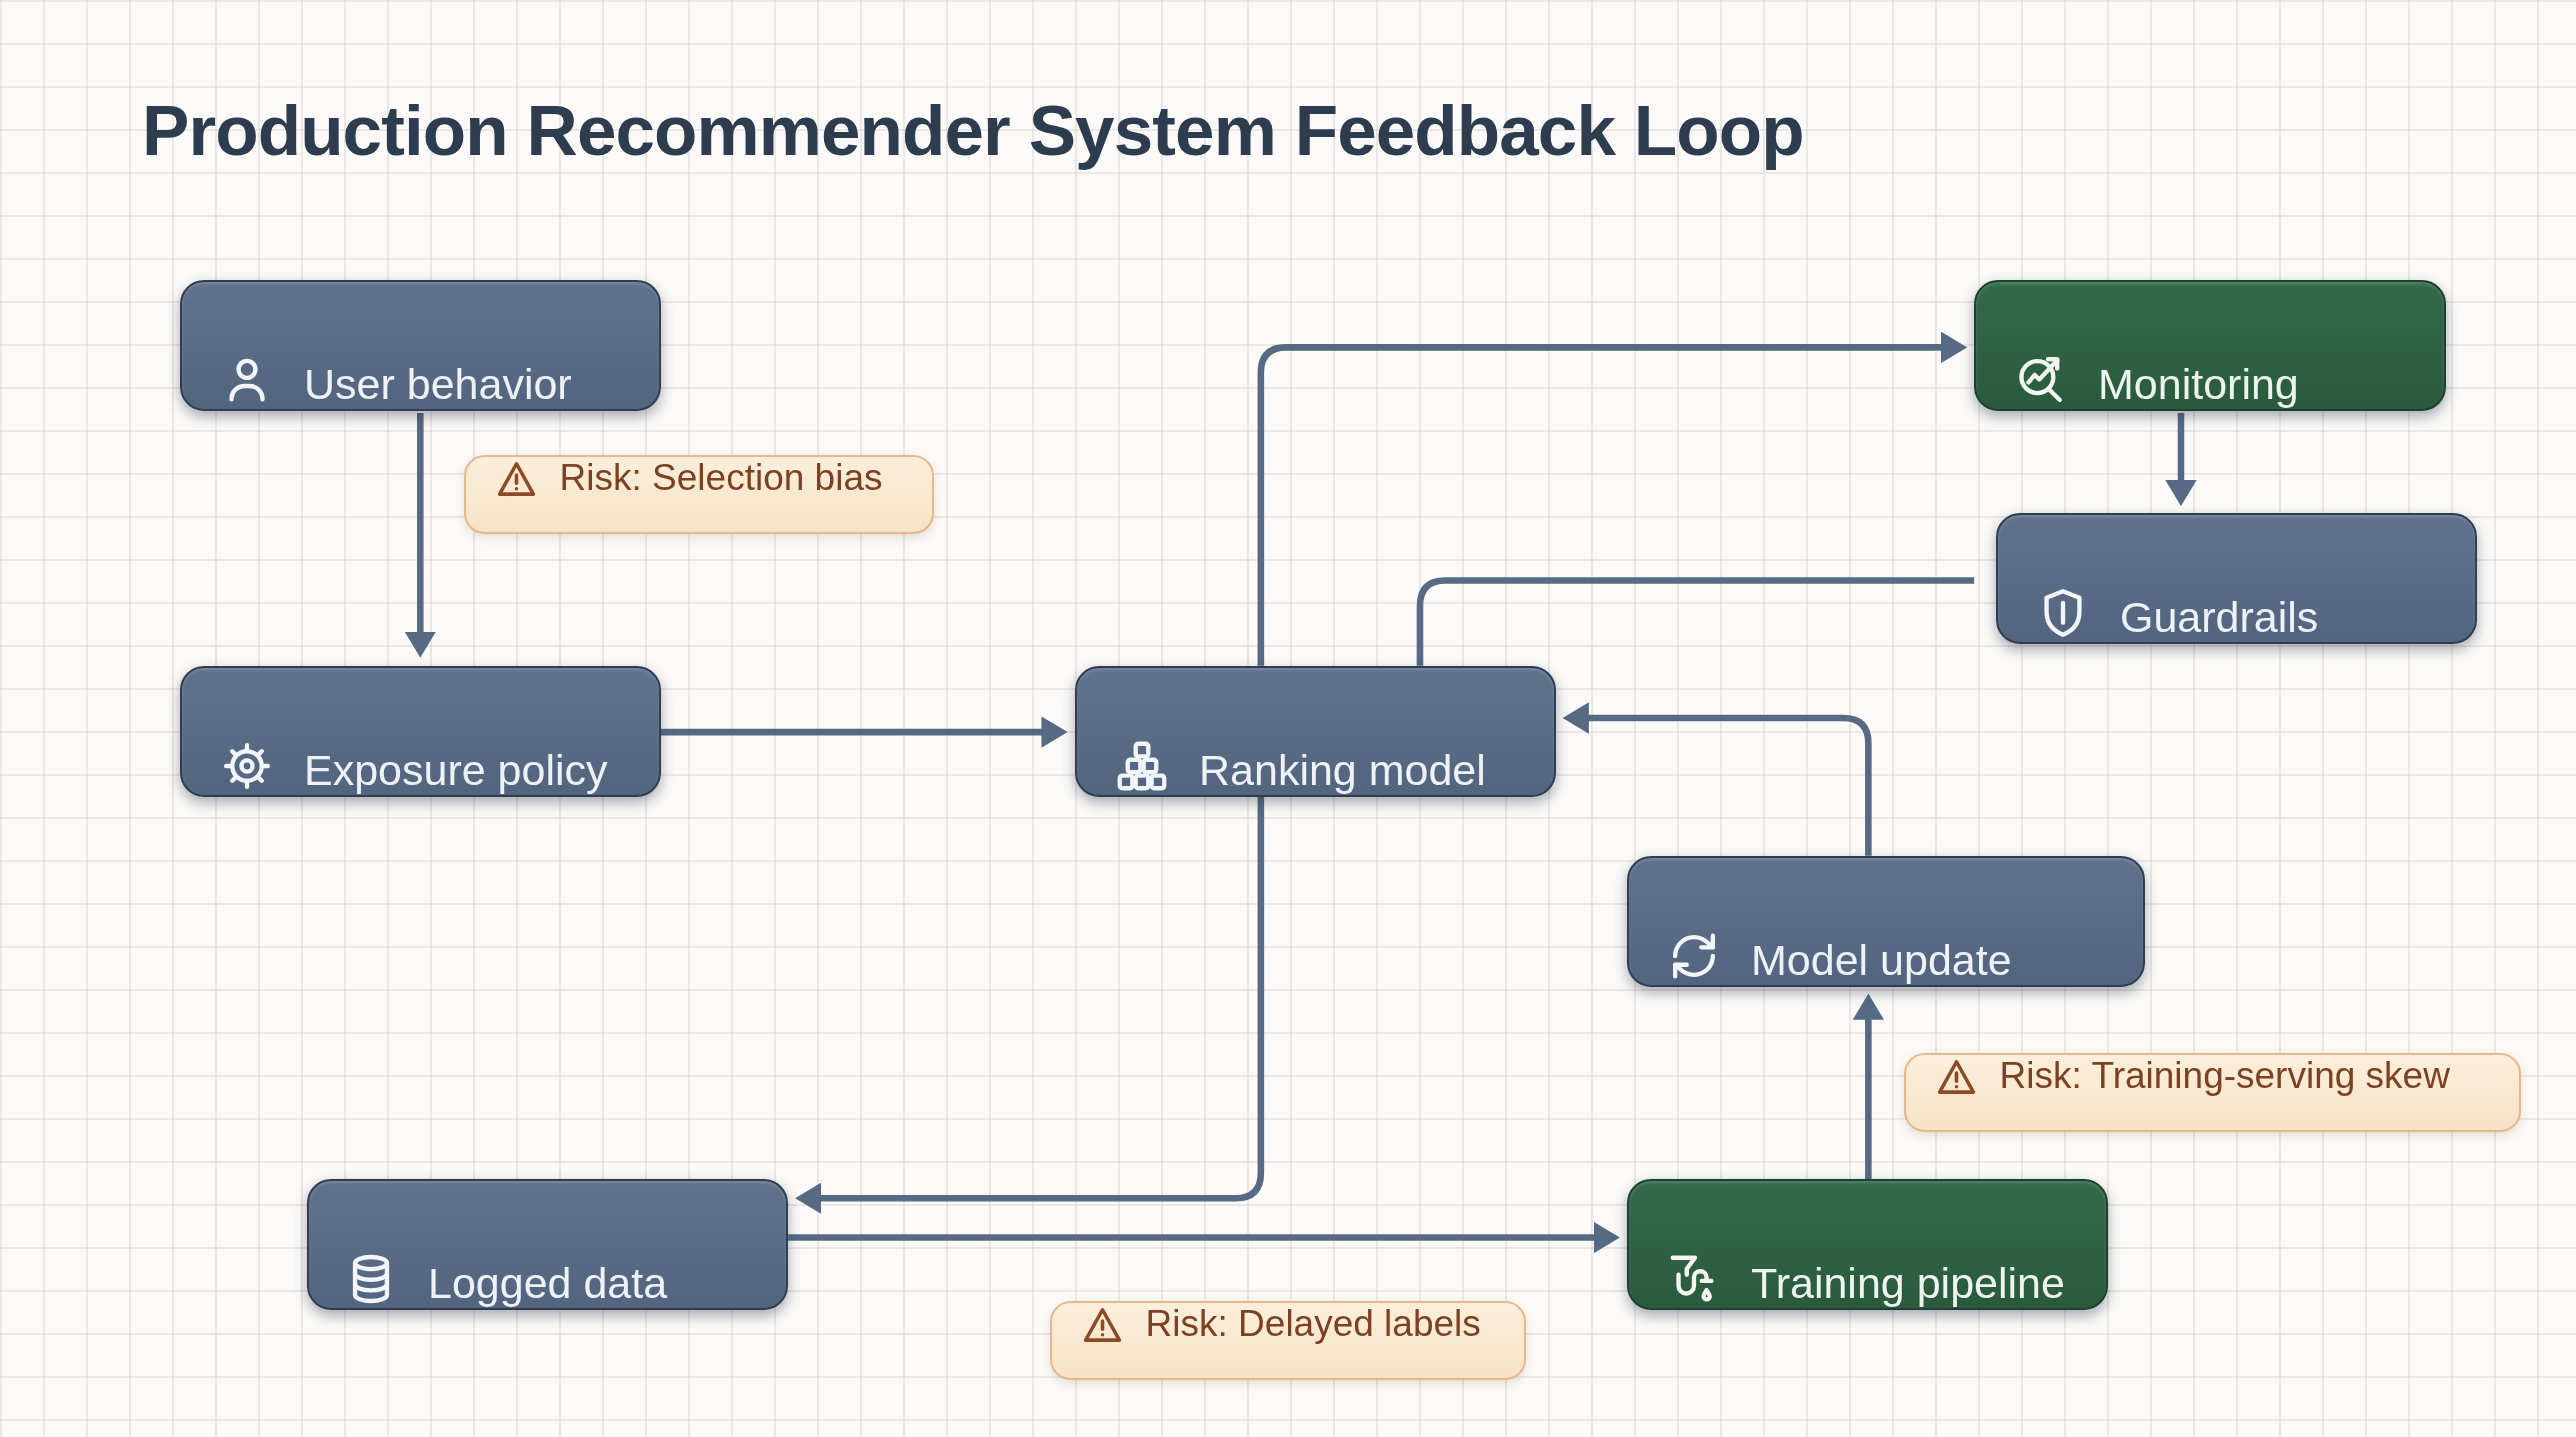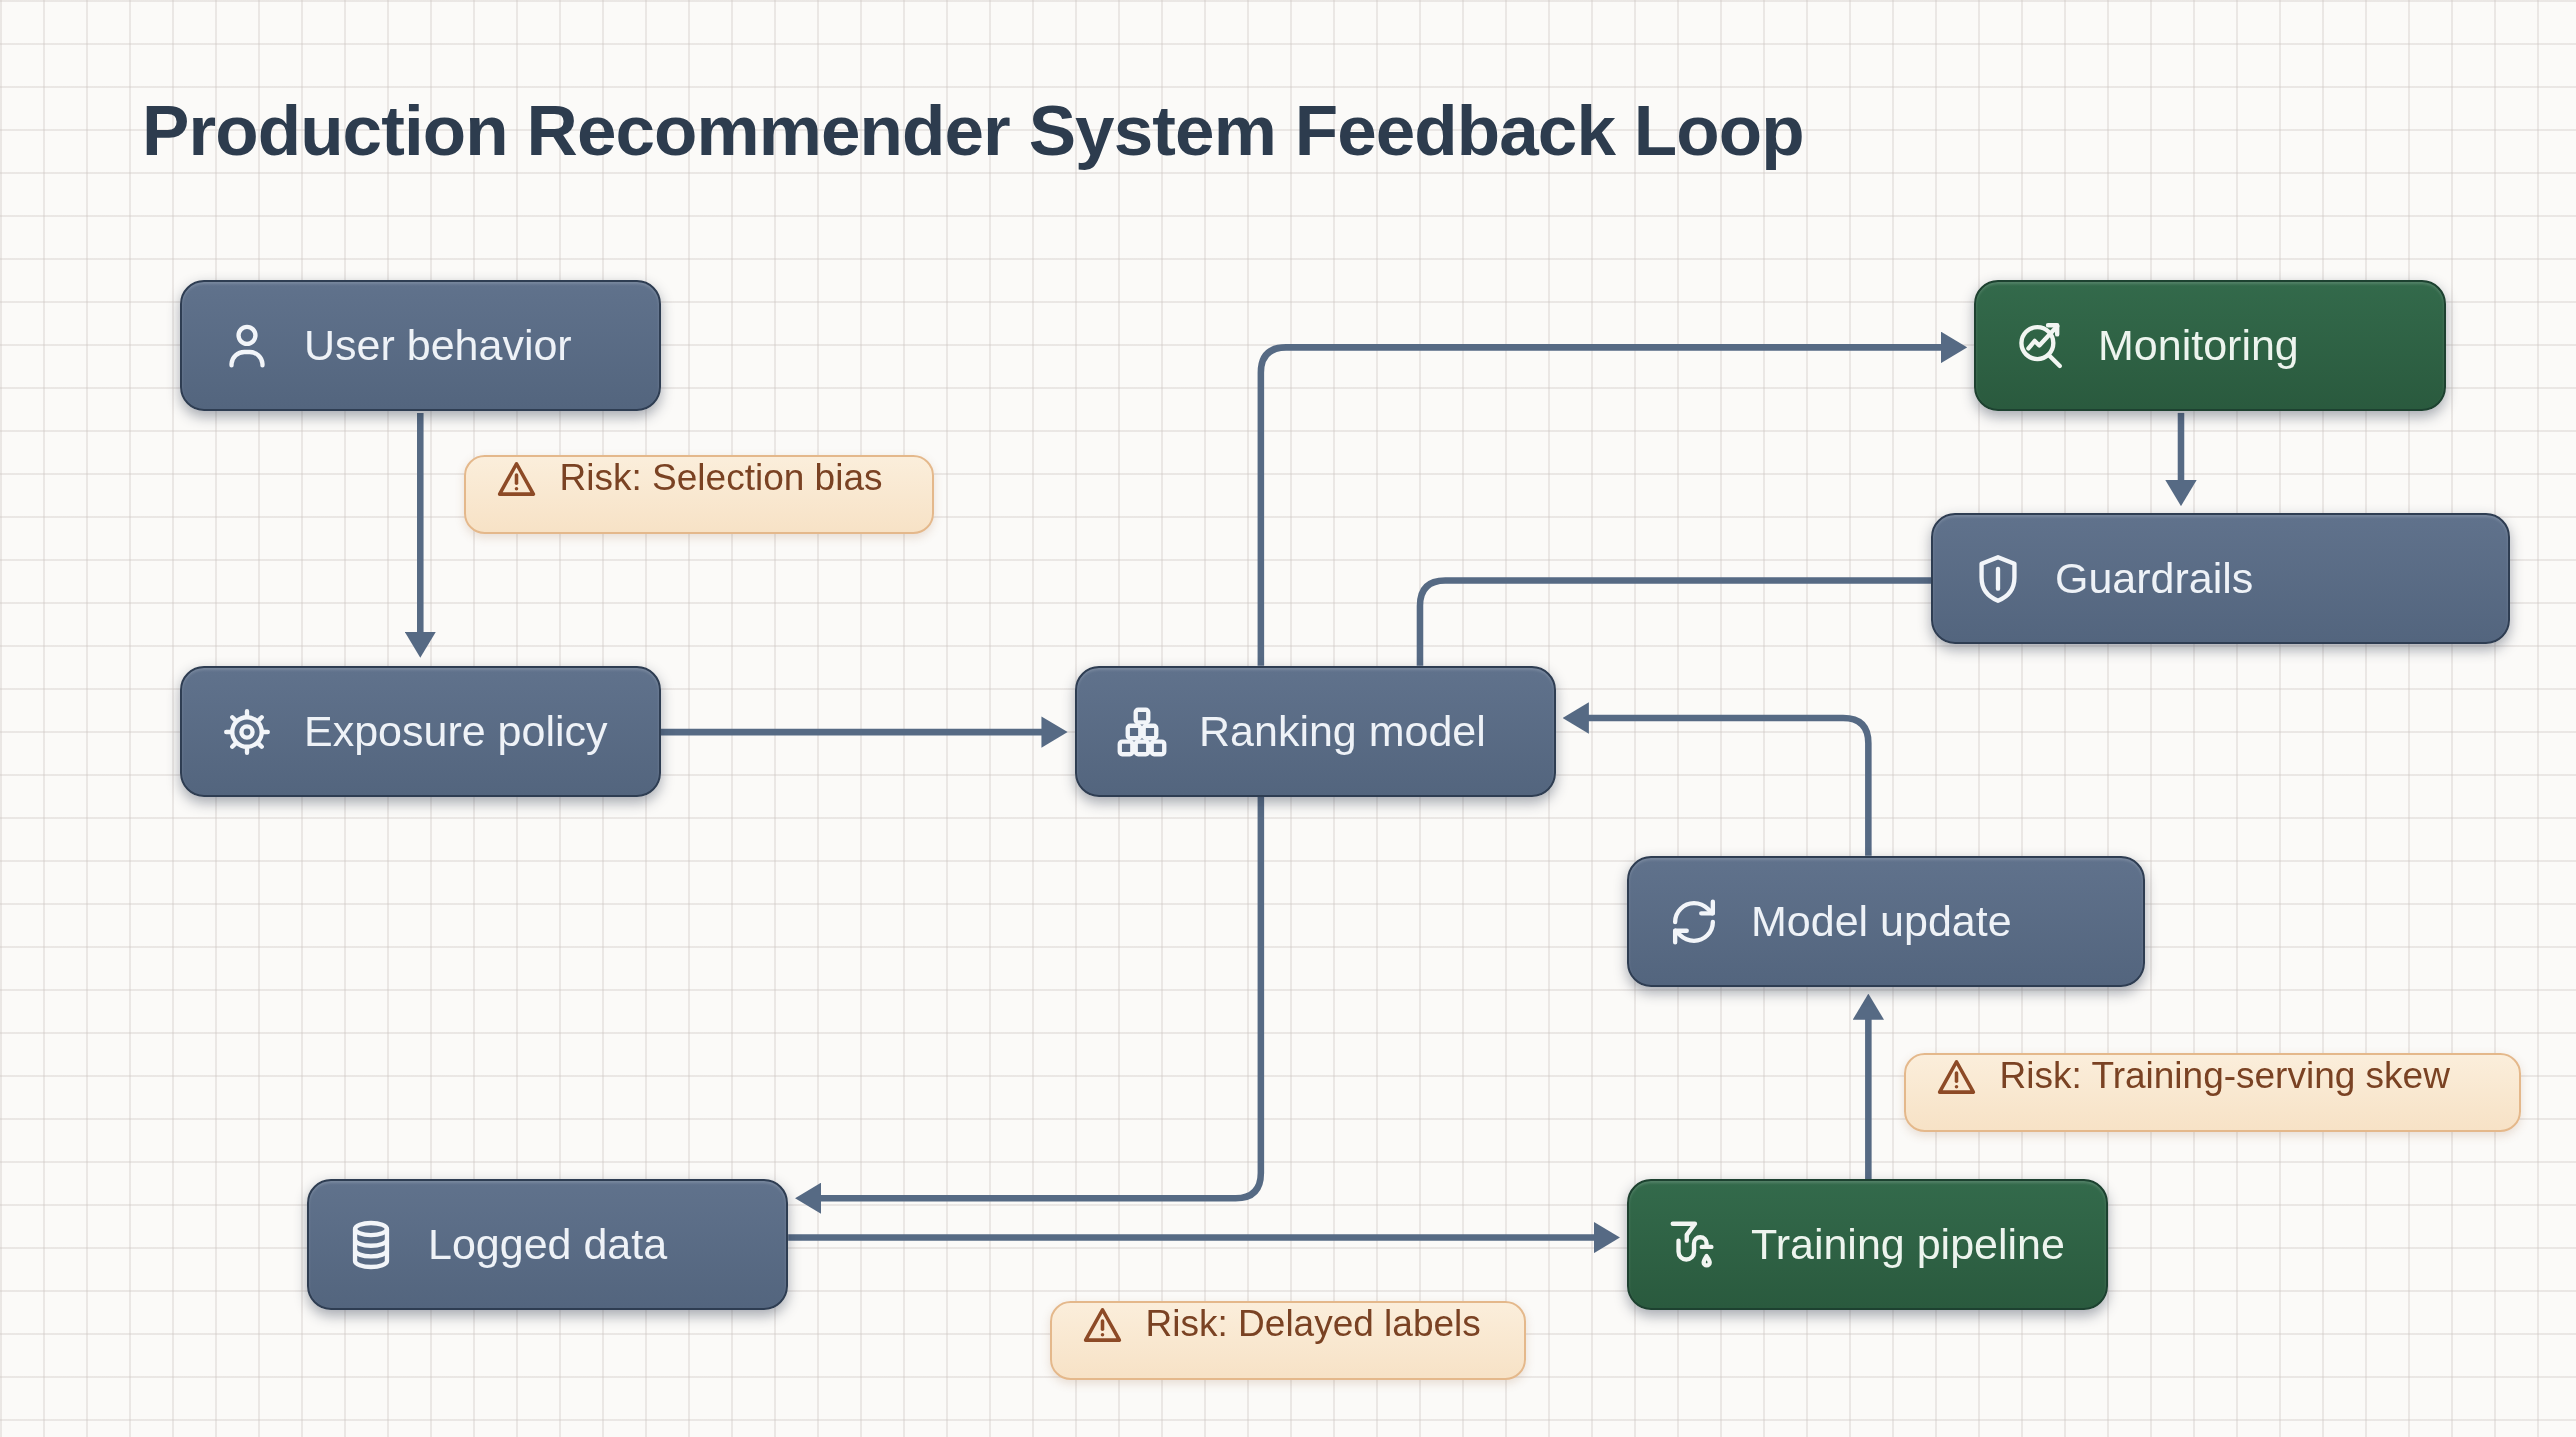--- a/index.html
+++ b/index.html
@@ -13,21 +13,21 @@
     background-size:43px 43px;
   }
   #canvas{position:absolute;inset:0;}
   #edges{position:absolute;left:0;top:0;z-index:1;}
   .title{
     position:absolute;left:142px;top:90px;z-index:3;
     font-size:71px;font-weight:600;color:#2d3c4e;letter-spacing:-0.9px;
   }
   .node{
     position:absolute;z-index:2;height:131px;box-sizing:border-box;
-    border-radius:24px;display:flex;align-items:center;gap:28px;padding:0 36px;
+    border-radius:24px;display:flex;align-items:flex-end;gap:28px;padding:0 36px;
     font-size:43px;color:#eef2f7;
     box-shadow:0 5.6px 13px rgba(35,45,65,.38), inset 0 1.9px 2.8px rgba(255,255,255,.16);
   }
   .node.slate{background:linear-gradient(180deg,#60728c,#53657e);border:2.8px solid #2e3d52;}
   .node.green{background:linear-gradient(180deg,#336a4b,#2a5a3e);border:2.8px solid #1d4130;color:#edf4ee;}
   .node svg{flex:0 0 auto;}
   .badge{
     position:absolute;z-index:2;height:79px;box-sizing:border-box;
     border-radius:20.6px;display:flex;align-items:flex-start;gap:20.6px;padding:0 28px;
     background:linear-gradient(180deg,#fbeedb,#f7e2c6);
@@ -96,21 +96,21 @@
   <div class="node green" style="left:1974px;top:280px;width:472px;">
     <svg width="58" height="58" viewBox="0 0 24 24" fill="none" stroke="#f2f5f2" stroke-width="1.8" stroke-linecap="round" stroke-linejoin="round">
       <circle cx="10.5" cy="10.8" r="6.6"></circle>
       <path d="M15.4 15.9l4.4 4.4"></path>
       <path d="M6.8 13l2.6-3.1 1.9 1.9 7.4-8"></path>
       <path d="M14.9 3.4h3.8v3.8"></path>
     </svg>
     <span class="nlabel">Monitoring</span>
   </div>
 
-  <div class="node slate" style="left:1931px;top:513px;width:579px;">
+  <div class="node slate" style="left:1996px;top:513px;width:481px;">
     <svg width="58" height="58" viewBox="0 0 24 24" fill="none" stroke="#f2f5f9" stroke-width="1.8" stroke-linecap="round" stroke-linejoin="round">
       <path d="M12 3 L18.8 5.7 V11.4 C18.8 16.4 16 19.4 12 21 C8 19.4 5.2 16.4 5.2 11.4 V5.7 Z"></path>
       <path d="M12 7.8v8.2"></path>
     </svg>
     <span class="nlabel">Guardrails</span>
   </div>
 
   <div class="node slate" style="left:1627px;top:856px;width:518px;">
     <svg width="58" height="58" viewBox="0 0 24 24" fill="none" stroke="#f2f5f9" stroke-width="1.8" stroke-linecap="round" stroke-linejoin="round">
       <path d="M4.2 12a7.8 7.8 0 0 1 7.8-7.8 8.4 8.4 0 0 1 5.8 2.4l1.9 1.8"></path>

